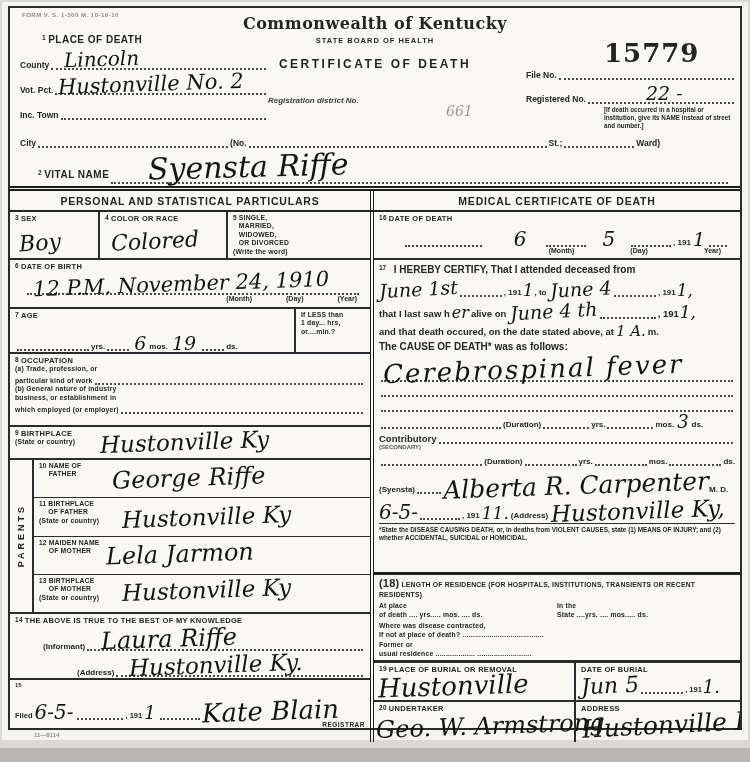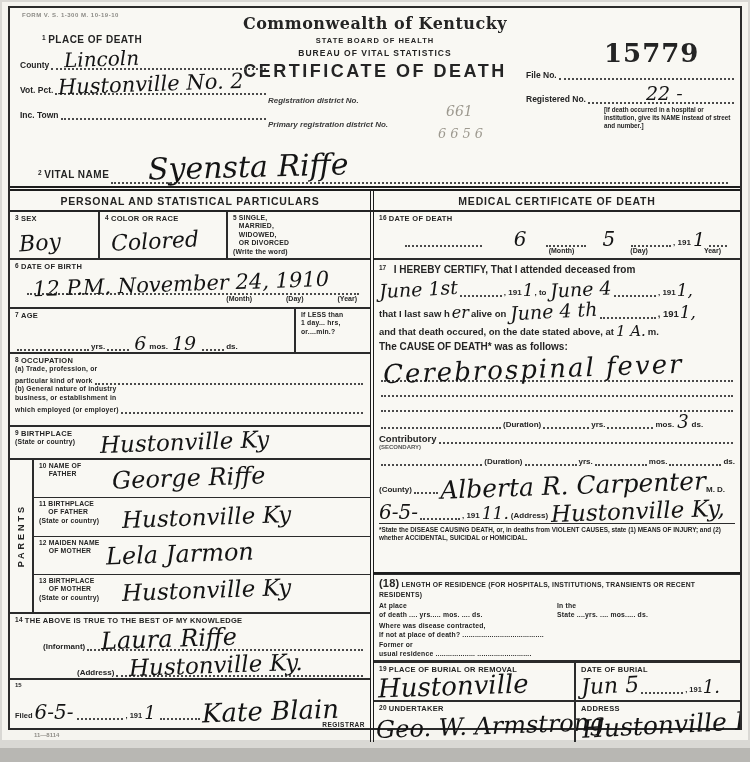--- a/index.html
+++ b/index.html
@@ -20,21 +20,21 @@
   .fline{display:flex;align-items:flex-end;position:relative;}
   .over{position:absolute;bottom:0;}
 
   
   .hdr{position:relative;height:178px;border-bottom:5px double #1d1d1d;}
   .formno{position:absolute;left:12px;top:4px;font-size:6px;font-weight:bold;color:#8b8a85;letter-spacing:.5px;}
   .center-head{position:absolute;left:200px;top:6px;width:330px;text-align:center;}
   .commonwealth{font-family:"DejaVu Serif",serif;font-weight:bold;font-size:16px;letter-spacing:.5px;}
   .board{font-size:7.5px;font-weight:bold;letter-spacing:1px;margin-top:3px;}
   .bureau{font-size:8.5px;font-weight:bold;letter-spacing:1px;margin-top:3px;}
-  .certtitle{font-size:18px;font-weight:bold;letter-spacing:2.5px;margin-top:3px;}
+  .certtitle{font-size:12px;font-weight:bold;letter-spacing:2.5px;margin-top:12px;}
   .hleft{position:absolute;left:10px;top:26px;width:248px;}
   .hl-lbl{font-size:10px;font-weight:bold;letter-spacing:.5px;margin-left:22px;}
   .hrow{display:flex;align-items:flex-end;position:relative;height:25px;font-size:8.5px;font-weight:bold;}
   .hmid{position:absolute;left:258px;top:88px;width:260px;}
   .hmrow{position:relative;height:24px;font-size:8px;font-weight:bold;font-style:italic;color:#3a3a3a;}
   .hright{position:absolute;right:4px;top:52px;width:210px;}
   .bignum{position:absolute;top:-22px;left:78px;font-family:"DejaVu Serif",serif;font-weight:bold;font-size:26px;letter-spacing:1px;}
   .hospnote{margin-top:2px;margin-left:78px;width:128px;font-size:6.3px;font-weight:bold;line-height:1.25;}
   .cityrow{position:absolute;left:10px;top:118px;width:640px;}
   .fullrow{position:absolute;left:28px;right:10px;top:138px;height:38px;}
@@ -83,21 +83,20 @@
 <div class="scan">
   <div class="paper"></div>
   <div class="doc">
 
     <div class="hdr">
       <div class="formno">FORM V. S. 1-300 M. 10-19-10</div>
 
       <div class="center-head">
         <div class="commonwealth">Commonwealth of Kentucky</div>
         <div class="board">STATE BOARD OF HEALTH</div>
-        <div class="bureau">BUREAU OF VITAL STATISTICS</div>
         <div class="certtitle">CERTIFICATE OF DEATH</div>
       </div>
 
       <div class="hleft">
         <div class="hl-lbl"><span class="sup">1</span><span>PLACE OF DEATH</span></div>
         <div class="hrow">
           <span>County</span>
           <span class="dots"></span>
           <span class="hw over" style="left:44px;bottom:1px;font-size:20px;transform:rotate(-2deg);">Lincoln</span>
         </div>
@@ -110,40 +109,45 @@
           <span>Inc. Town</span>
           <span class="dots"></span>
         </div>
       </div>
 
       <div class="hmid">
         <div class="hmrow">
           <span>Registration district No.</span>
           <span class="hw hw-faint over" style="left:178px;bottom:2px;font-size:14px;">661</span>
         </div>
-        <div class="hmrow">
-          <span>Primary registration district No.</span>
-          <span class="hw hw-faint over" style="left:170px;bottom:4px;font-size:13px;letter-spacing:4px;">6656</span>
-        </div>
       </div>
 
       <div class="hright">
         <div class="fline" style="height:20px;font-size:8.5px;font-weight:bold;">
           <span class="bignum">15779</span>
           <span>File No.</span>
           <span class="dots"></span>
         </div>
         <div class="fline" style="height:24px;font-size:8.5px;font-weight:bold;">
           <span>Registered No.</span>
           <span class="dots"></span>
           <span class="hw over" style="left:120px;bottom:1px;font-size:19px;">22 -</span>
         </div>
         <div class="hospnote pre">[If death occurred in a hospital or institution, give its NAME instead of street and number.]</div>
       </div>
 
+      <div class="cityrow fline" style="height:22px;font-size:8.5px;font-weight:bold;">
+        <span>City</span>
+        <span class="dots" style="max-width:190px;"></span>
+        <span>(No.</span>
+        <span class="dots"></span>
+        <span>St.;</span>
+        <span class="dots" style="max-width:70px;"></span>
+        <span>Ward)</span>
+      </div>
 
       <div class="fullrow fline">
         <span style="font-size:10px;font-weight:bold;letter-spacing:.5px;padding-bottom:4px;"><span class="sup">2</span><span>VITAL NAME</span></span>
         <span class="dots"></span>
         <span class="hw over" style="left:110px;bottom:2px;font-size:30px;transform:rotate(-1.5deg);">Syensta Riffe</span>
       </div>
     </div>
 
     <div class="titles">
       <div class="coltitle">PERSONAL AND STATISTICAL PARTICULARS</div>
@@ -372,21 +376,21 @@
             <span>(Duration)</span>
             <span class="dots" style="max-width:52px;"></span>
             <span>yrs.</span>
             <span class="dots" style="max-width:52px;"></span>
             <span>mos.</span>
             <span class="dots" style="max-width:52px;"></span>
             <span>ds.</span>
           </div>
 
           <div class="fline" style="height:28px;font-size:8px;font-weight:bold;">
-            <span>(County)</span>
+            <span>(Syensta)</span>
             <span class="dots" style="max-width:24px;"></span>
             <span class="hw" style="font-size:25px;margin-bottom:-4px;transform:rotate(-2deg);">Alberta R. Carpenter</span>
             <span>M. D.</span>
           </div>
 
           <div class="fline" style="height:26px;font-size:8px;font-weight:bold;">
             <span class="hw" style="font-size:20px;margin-bottom:-2px;">6-5-</span>
             <span class="dots" style="max-width:40px;"></span>
             <span>, 191</span>
             <span class="hw" style="font-size:17px;margin:0 2px -2px;">11.</span>

